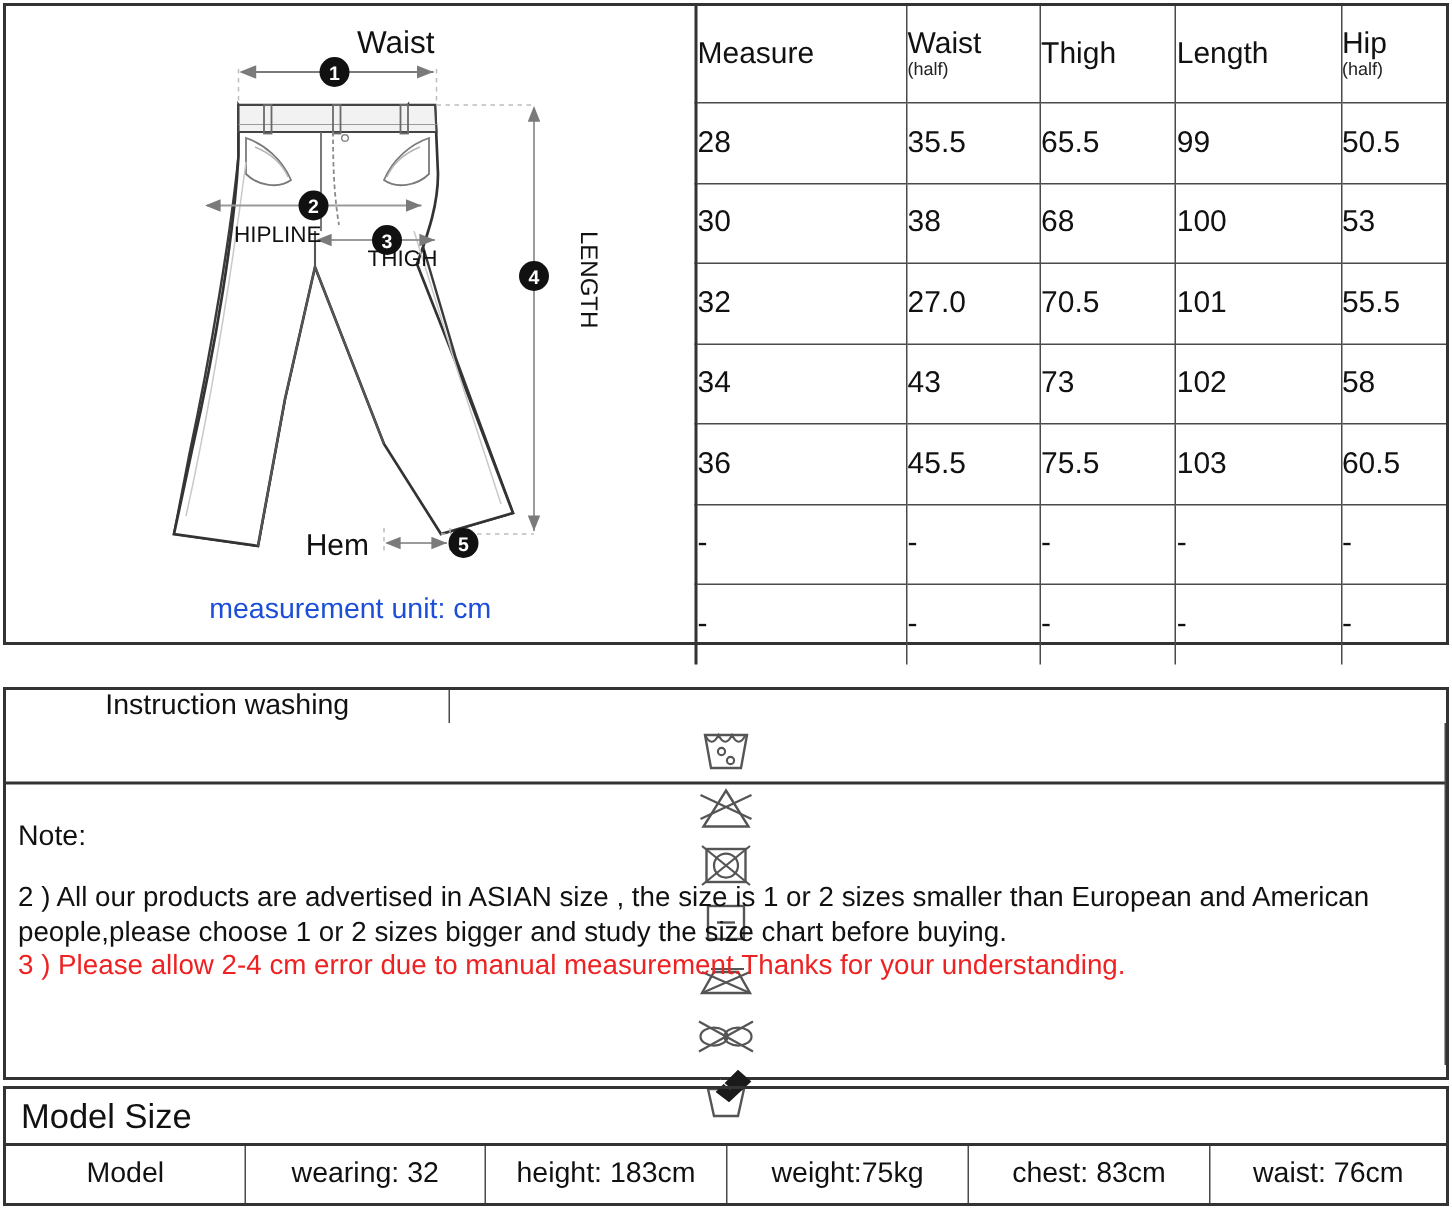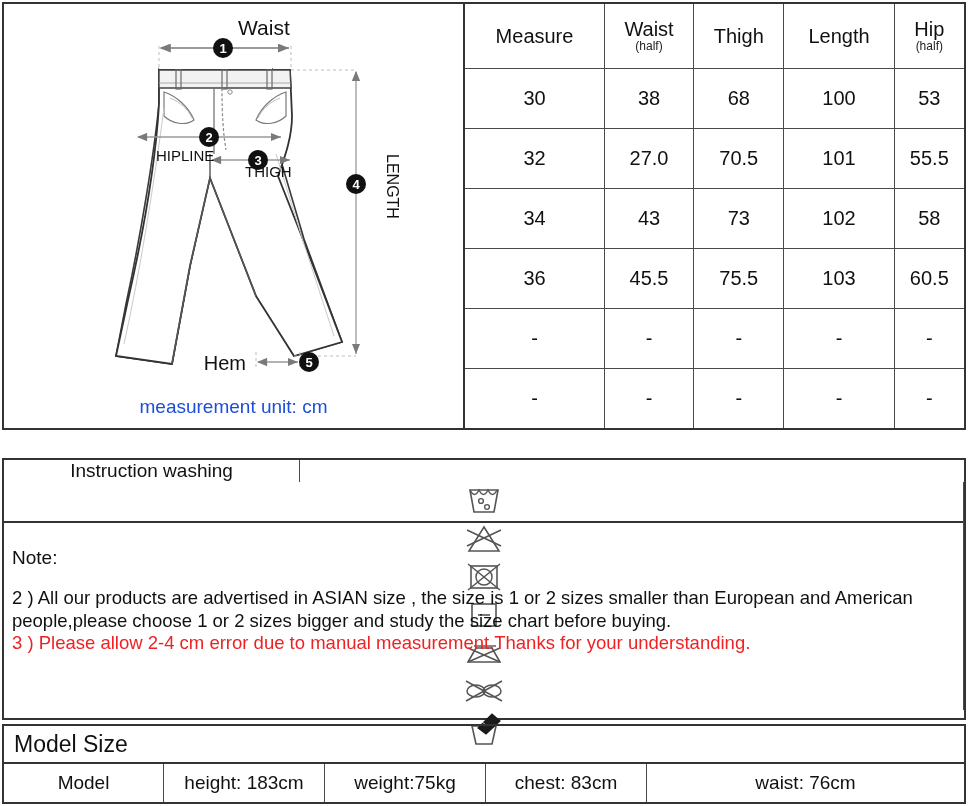--- a/index.html
+++ b/index.html
@@ -50,21 +50,21 @@
 
   
   #measure-table {
     flex: 1;
     border-collapse: collapse;
     table-layout: fixed;
     border-left: 2px solid #333;
   }
   #measure-table td, #measure-table th {
     border: 1px solid #4a4a4a;
-    text-align: center;
+    text-align: left;
     vertical-align: middle;
     font-weight: normal;
     font-size: 20px;
     color: #111;
     padding: 0;
   }
   #measure-table tr { height: 53.5px; }
   #measure-table th { height: 64px; }
   #measure-table td:first-child, #measure-table th:first-child { border-left: none; }
   #measure-table td:last-child, #measure-table th:last-child { border-right: none; }
@@ -310,20 +310,27 @@
           <span class="hdr-main">Length</span>
         </th>
         <th>
           <span class="hdr-main">Hip</span>
           <span class="hdr-sub">(half)</span>
         </th>
       </tr>
     </thead>
     <tbody>
       <tr>
+        <td>28</td>
+        <td>35.5</td>
+        <td>65.5</td>
+        <td>99</td>
+        <td>50.5</td>
+      </tr>
+      <tr>
         <td>30</td>
         <td>38</td>
         <td>68</td>
         <td>100</td>
         <td>53</td>
       </tr>
       <tr>
         <td>32</td>
         <td>27.0</td>
         <td>70.5</td>
@@ -431,18 +438,19 @@
     <div class="note-head">Note:</div>
     <div class="note-line">2 ) All our products are advertised in ASIAN size , the size is 1 or 2 sizes smaller than European and American people,please choose 1 or 2 sizes bigger and study the size chart before buying.</div>
     <div class="note-line note-red">3 ) Please allow 2-4 cm error due to manual measurement.Thanks for your understanding.</div>
   </div>
 </div>
 
 <div id="model-section">
   <div id="model-title">Model Size</div>
   <div id="model-row">
     <div class="model-cell mc0">Model</div>
+    <div class="model-cell mc1">wearing: 32</div>
     <div class="model-cell mc2">height: 183cm</div>
     <div class="model-cell mc3">weight:75kg</div>
     <div class="model-cell mc4">chest: 83cm</div>
     <div class="model-cell mc5">waist: 76cm</div>
   </div>
 </div>
 
 </body></html>

